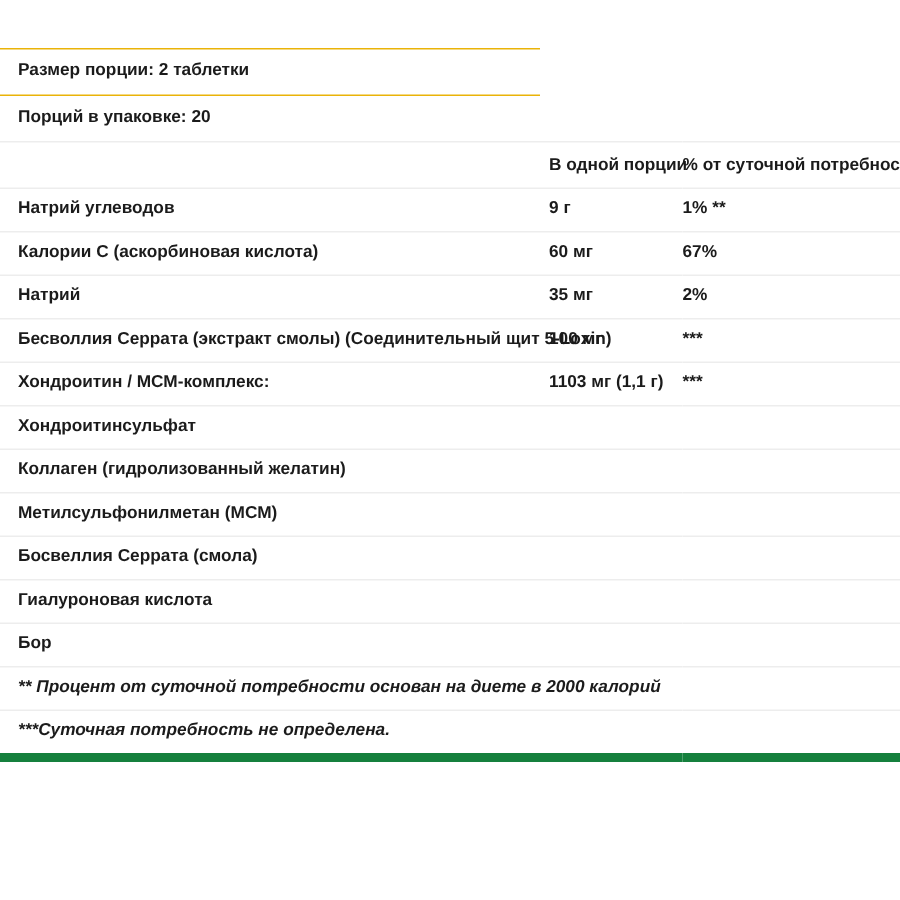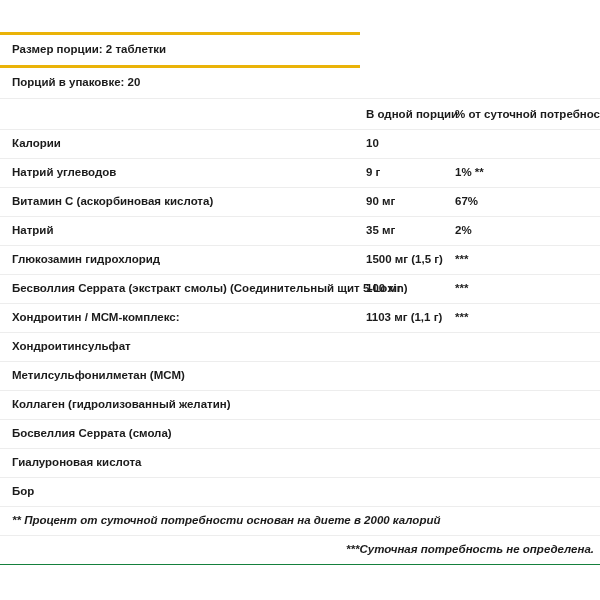--- a/index.html
+++ b/index.html
@@ -25,21 +25,21 @@
 
   
   .serving-block {
     padding-top: 32px;
   }
   .serving-row {
     font-size: 11.5px;
     font-weight: bold;
     line-height: 13px;
     padding: 8px 0 9px 12px;
-    border-top: 3px solid #eab308;
+    border-top: 1px solid #eab308;
     
     width: 360px;
     box-sizing: border-box;
   }
 
   
   table.facts {
     width: 600px;
     border-collapse: collapse;
     table-layout: fixed;
@@ -65,22 +65,21 @@
   }
   table.facts thead th {
     padding-top: 9px;
     padding-bottom: 8px;
   }
   table.facts tr.note-row td {
     white-space: normal;
     font-style: italic;
   }
   table.facts tr.last-row td {
-    border-bottom: 1px solid #15803d;
-    text-align: right;
+    border-bottom: 6px solid #15803d;
   }
 
   
   .footer-notes {
     padding: 14px 10px 0 12px;
   }
 </style>
 </head>
 <body>
 
@@ -99,66 +98,56 @@
     </colgroup>
     <thead>
       <tr>
         <th></th>
         <th>В одной порции</th>
         <th>% от суточной потребности</th>
       </tr>
     </thead>
     <tbody>
       <tr>
-        <td>Калории</td>
-        <td>10</td>
-        <td></td>
-      </tr>
-      <tr>
         <td>Натрий углеводов</td>
         <td>9 г</td>
         <td>1% **</td>
       </tr>
       <tr>
-        <td>Витамин C (аскорбиновая кислота)</td>
-        <td>90 мг</td>
+        <td>Калории C (аскорбиновая кислота)</td>
+        <td>60 мг</td>
         <td>67%</td>
       </tr>
       <tr>
         <td>Натрий</td>
         <td>35 мг</td>
         <td>2%</td>
-      </tr>
-      <tr>
-        <td>Глюкозамин гидрохлорид</td>
-        <td>1500 мг (1,5 г)</td>
-        <td>***</td>
       </tr>
       <tr>
         <td>Бесволлия Серрата (экстракт смолы) (Соединительный щит 5-Loxin)</td>
         <td>100 мг</td>
         <td>***</td>
       </tr>
       <tr>
         <td>Хондроитин / МСМ-комплекс:</td>
         <td>1103 мг (1,1 г)</td>
         <td>***</td>
       </tr>
       <tr>
         <td>Хондроитинсульфат</td>
         <td></td>
         <td></td>
       </tr>
       <tr>
-        <td>Метилсульфонилметан (МСМ)</td>
+        <td>Коллаген (гидролизованный желатин)</td>
         <td></td>
         <td></td>
       </tr>
       <tr>
-        <td>Коллаген (гидролизованный желатин)</td>
+        <td>Метилсульфонилметан (МСМ)</td>
         <td></td>
         <td></td>
       </tr>
       <tr>
         <td>Босвеллия Серрата (смола)</td>
         <td></td>
         <td></td>
       </tr>
       <tr>
         <td>Гиалуроновая кислота</td>

